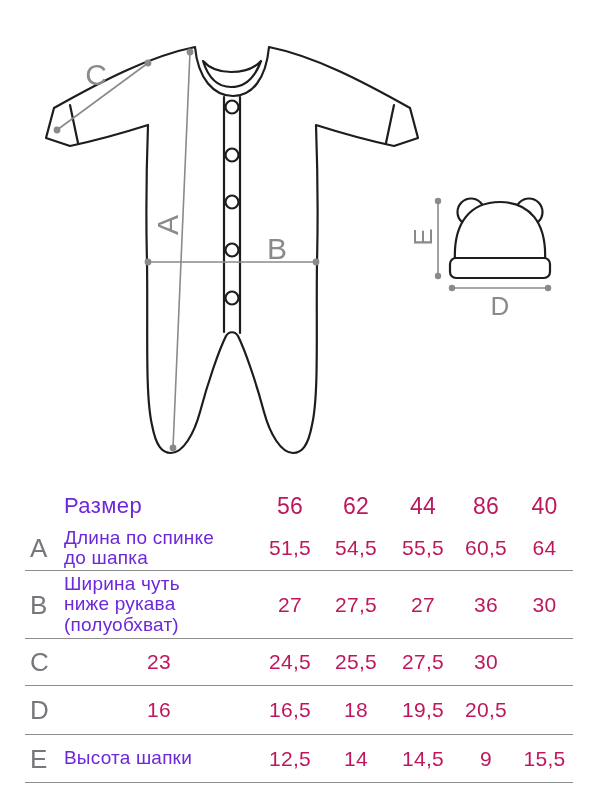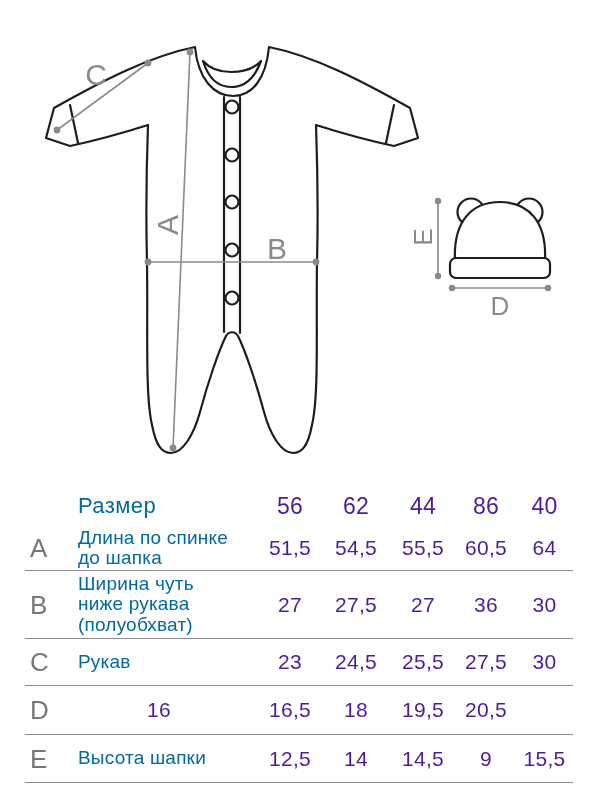--- a/index.html
+++ b/index.html
@@ -29,24 +29,24 @@
   .trow.bordered { border-bottom: 1px solid #8d8d8d; }
   .hrow { min-height: 40px; }
   .row-a { min-height: 44px; }
   .row-b { min-height: 67px; }
   .row-c { min-height: 46px; }
   .row-d { min-height: 48px; }
   .row-e { min-height: 47px; }
   .cell-letter { font-size: 26px; color: #75777b; padding-left: 5px; line-height: 1; }
   .cell-label {
     font-size: 19px; line-height: 1.06; white-space: pre-line;
-    padding-left: 4px; letter-spacing: 0.2px; color: #0369a1; margin-left: 14px;
+    padding-left: 4px; letter-spacing: 0.2px; color: #6d28d9;
   }
   .hrow .cell-label { font-size: 22px; letter-spacing: 0.4px; }
-  .cell-num { font-size: 21px; text-align: center; letter-spacing: 0.3px; color: #4c1d95; }
+  .cell-num { font-size: 21px; text-align: center; letter-spacing: 0.3px; color: #be185d; }
   .hrow .cell-num { font-size: 23px; }
 </style>
 </head>
 <body>
 
 <div class="page">
 
   <svg class="figure" width="600" height="480" viewBox="0 0 600 480">
 
     <path class="garment" d="
@@ -168,21 +168,20 @@
 (полуобхват)</div>
       <div class="cell-num">27</div>
       <div class="cell-num">27,5</div>
       <div class="cell-num">27</div>
       <div class="cell-num">36</div>
       <div class="cell-num">30</div>
     </div>
 
     <div class="trow bordered row-c">
       <div class="cell-letter">C</div>
-      <div class="cell-label">Рукав</div>
       <div class="cell-num">23</div>
       <div class="cell-num">24,5</div>
       <div class="cell-num">25,5</div>
       <div class="cell-num">27,5</div>
       <div class="cell-num">30</div>
     </div>
 
     <div class="trow bordered row-d">
       <div class="cell-letter">D</div>
       <div class="cell-num">16</div>

